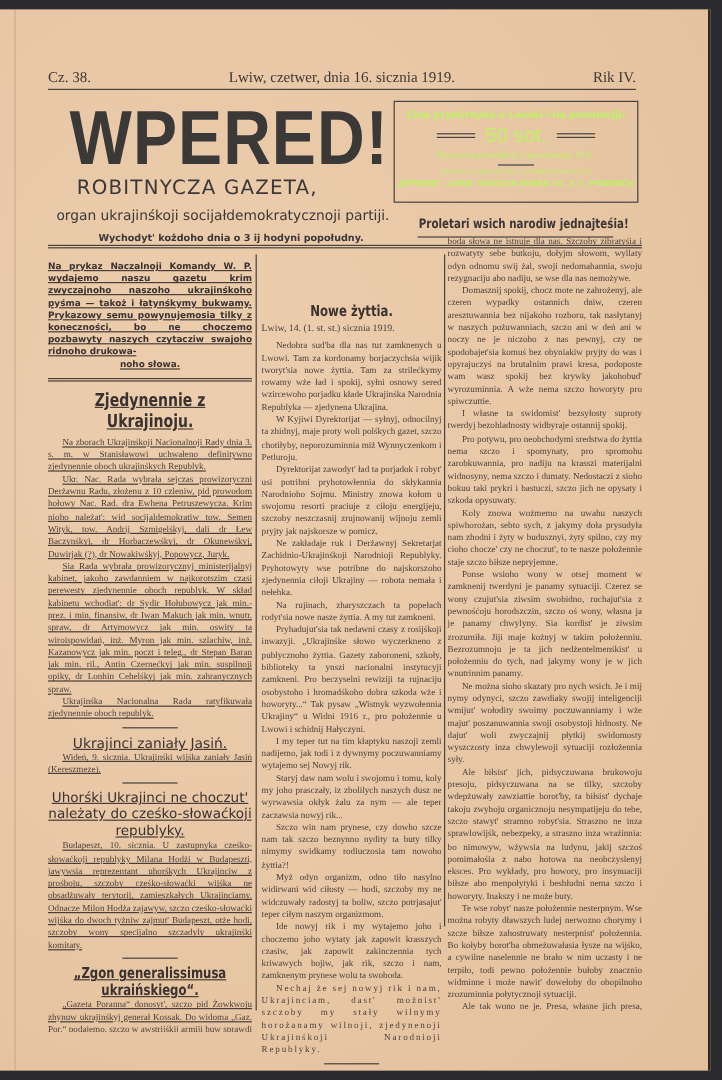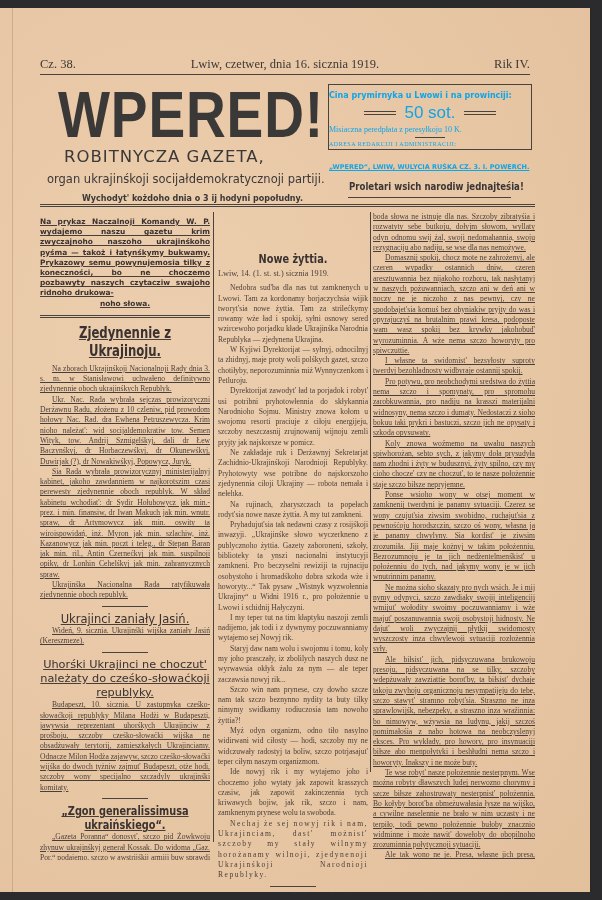--- a/index.html
+++ b/index.html
@@ -16,40 +16,40 @@
 
   
   .topline { position: absolute; left: 40px; top: 57px; width: 490px; display: flex; justify-content: space-between; font-size: 12.5px; color: #3f3834; }
   .topline .sep { position: absolute; left: 0; top: 17px; width: 100%; height: 1px; background: #4a423d; }
 
   .title { position: absolute; left: 58px; top: 83px; font-family: "Liberation Sans", "DejaVu Sans", sans-serif; font-size: 64px; font-weight: bold; letter-spacing: 1px; color: #3b3838; transform: scaleX(0.86); transform-origin: left top; line-height: 64px; }
   .subtitle { position: absolute; left: 64px; top: 147px; font-family: "DejaVu Sans", sans-serif; font-size: 16.5px; letter-spacing: 1px; color: #3b3838; }
   .organ { position: absolute; left: 47px; top: 172px; font-family: "DejaVu Sans", sans-serif; font-size: 11.5px; color: #3b3838; }
   .schedule { position: absolute; left: 82px; top: 194px; font-size: 8px; font-weight: bold; color: #3b3838; font-family: "DejaVu Sans", sans-serif; }
 
-  .pricebox { position: absolute; left: 328px; top: 84px; width: 204px; height: 66px; border: 1.5px solid #4a423d; text-align: left; color: #0ea5e9; }
+  .pricebox { position: absolute; left: 328px; top: 84px; width: 204px; height: 85px; border: 1.5px solid #4a423d; text-align: center; color: #bef264; }
   .pricebox .l1 { font-size: 8px; font-weight: bold; margin-top: 6px; font-family: "DejaVu Sans", sans-serif; }
   .pricebox .price { font-size: 17px; font-family: "Liberation Sans", sans-serif; margin-top: 3px; display: flex; align-items: center; justify-content: center; gap: 8px; }
   .pricebox .dbl { display: inline-block; width: 32px; height: 4px; border-top: 1px solid #4a423d; border-bottom: 1px solid #4a423d; }
   .pricebox .l3 { font-size: 8px; margin-top: 2px; }
   .pricebox .short { width: 30px; height: 1px; background: #4a423d; margin: 3px auto 3px; }
   .pricebox .l4 { font-size: 6px; letter-spacing: 0.5px; }
-  .pricebox .l5 { font-size: 6.5px; font-weight: bold; margin-top: 16px; font-family: "DejaVu Sans", sans-serif; text-decoration: underline; }
+  .pricebox .l5 { font-size: 6.5px; font-weight: bold; margin-top: 2px; font-family: "DejaVu Sans", sans-serif; }
 
   .slogan { position: absolute; left: 349px; top: 180px; font-family: "DejaVu Sans", sans-serif; font-size: 11px; font-weight: bold; color: #3b3535; transform: scaleX(0.78); transform-origin: left top; }
   .slogan-line { position: absolute; left: 348px; top: 197px; width: 163px; height: 1px; background: #4a423d; }
 
   .masthead-rule { position: absolute; left: 40px; top: 204px; width: 495px; height: 3px; border-top: 1px solid #4a423d; border-bottom: 1px solid #4a423d; }
 
   
   .col { position: absolute; font-size: 7.6px; line-height: 10.3px; color: #4a3f38; text-align: justify; }
   .col p { text-indent: 12px; }
   .col1 { left: 40px; top: 212px; width: 170px; }
   .col2 { left: 218px; top: 212px; width: 150px; margin-top: 34px; }
-  .col3 { left: 373px; top: 212px; width: 162px; text-decoration: underline; }
+  .col3 { left: 373px; top: 196px; width: 162px; }
   .vrule { position: absolute; width: 1px; background: #4a423d; }
 
   .notice { font-weight: bold; font-family: "DejaVu Sans", sans-serif; font-size: 7.4px; line-height: 10.2px; text-align: justify; color: #3a3230; padding-top: 5px; }
   .notice .last { text-align: center; display: block; }
   .dblrule { height: 3px; border-top: 1px solid #4a423d; border-bottom: 1px solid #4a423d; margin: 6px 0; }
   .shortrule { width: 46px; height: 1.5px; background: #4a423d; margin: 5px auto; }
 
   .h-condensed { font-family: "DejaVu Sans", sans-serif; font-weight: bold; text-align: center; color: #3a3230; transform: scaleX(0.78); }
   .h-big { font-size: 15px; line-height: 18px; margin: 6px 0 4px; }
   .h-mid { font-size: 12.5px; line-height: 14px; }

